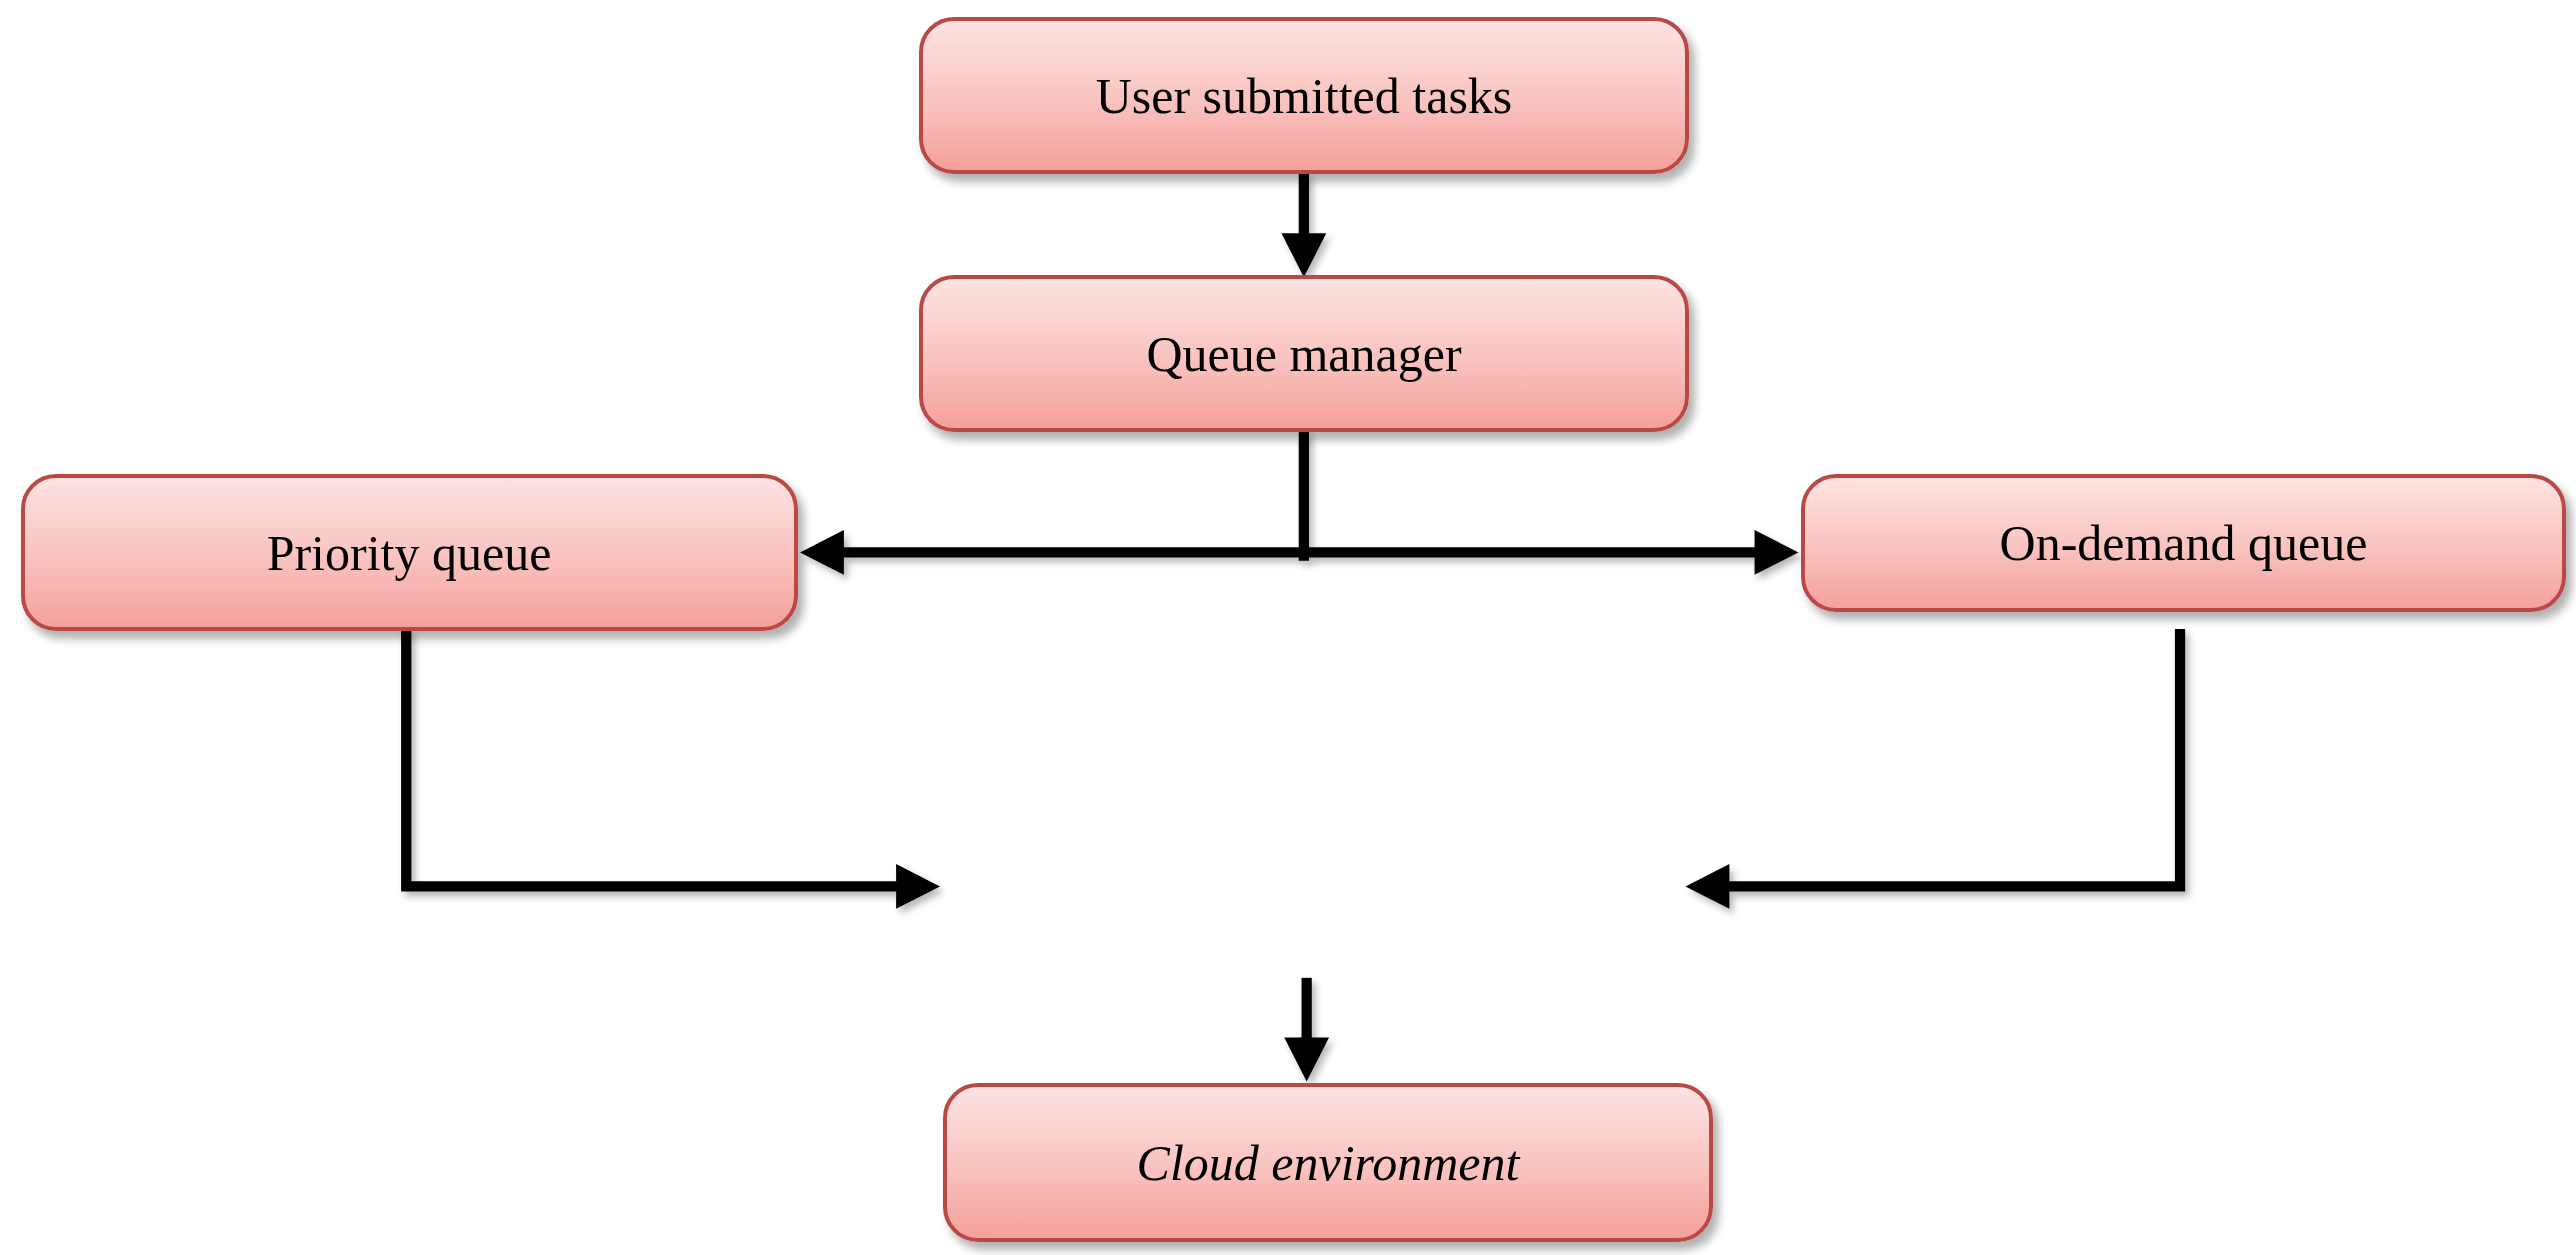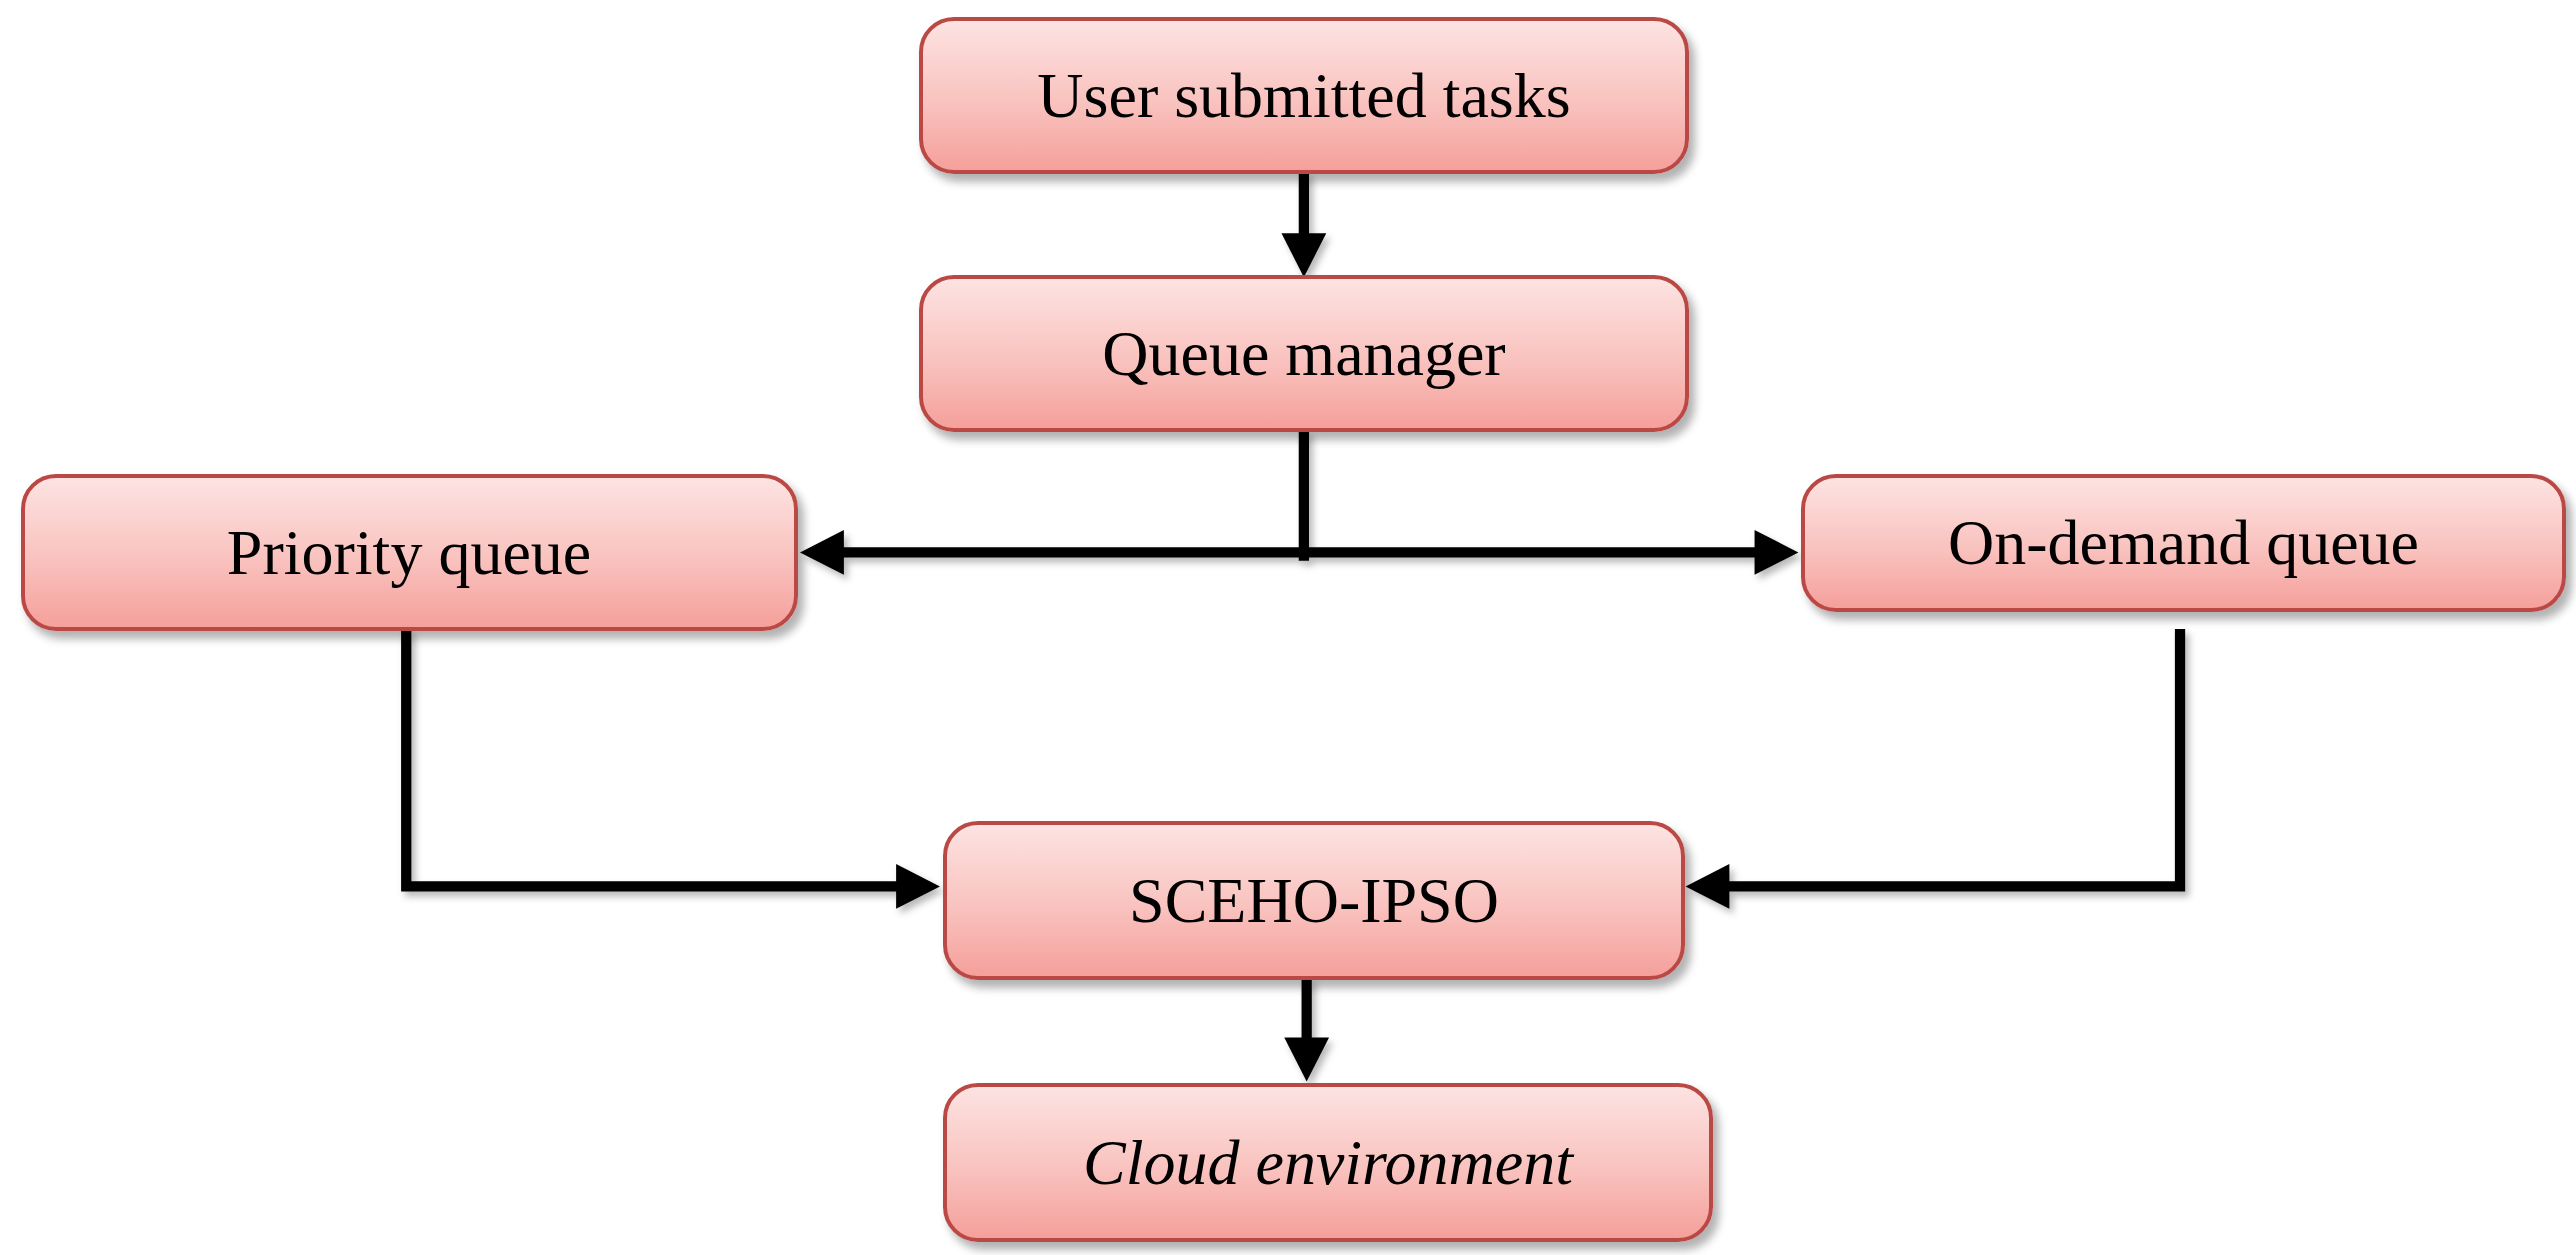--- a/index.html
+++ b/index.html
@@ -33,21 +33,21 @@
   svg.edges polygon{fill:var(--arrow);stroke:none;}
   .node{
     position:absolute;
     z-index:2;
     display:flex;align-items:center;justify-content:center;
     border:4.7px solid var(--node-border);
     border-radius:35px;
     background:linear-gradient(to bottom,var(--fill-top) 0%,var(--fill-mid) 55%,var(--fill-bottom) 100%);
     box-shadow:5.6px 7.5px 8.4px rgba(0,0,0,0.30);
     color:var(--text);
-    font-size:64px;
+    font-size:50px;
     text-align:center;
     white-space:nowrap;
   }
   .n-user{left:919px;top:17px;width:770px;height:157px;}
   .n-qman{left:919px;top:275px;width:770px;height:157px;}
   .n-prio{left:20.5px;top:474px;width:777px;height:157px;align-items:center;}
   .n-ondem{left:1801px;top:474px;width:765px;height:138px;}
   .n-sceho{left:943px;top:821px;width:742px;height:159px;}
   .n-cloud{left:943px;top:1083px;width:770px;height:159px;font-style:italic;}
 </style>
@@ -95,22 +95,19 @@
   </div>
 
   <div class="node n-prio">
     <span>Priority queue</span>
   </div>
 
   <div class="node n-ondem">
     <span>On-demand queue</span>
   </div>
 
-  <div class="node n-sceho">
-    <span>SCEHO-IPSO</span>
-  </div>
 
   <div class="node n-cloud">
     <span>Cloud environment</span>
   </div>
 
 </div>
 
 
 </body></html>

